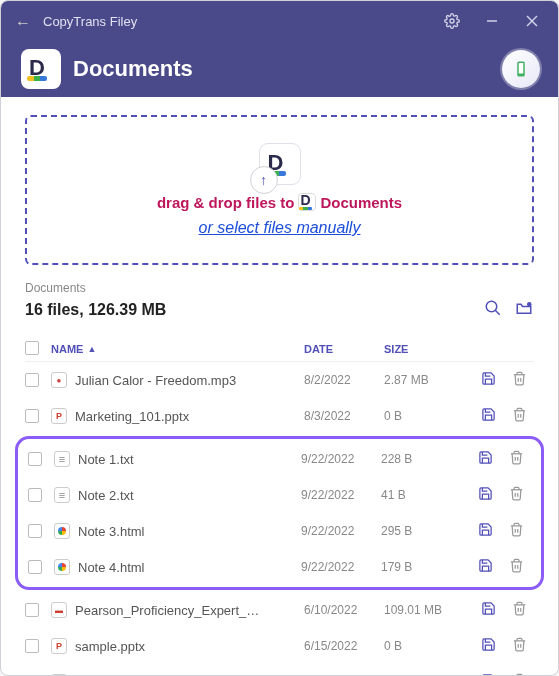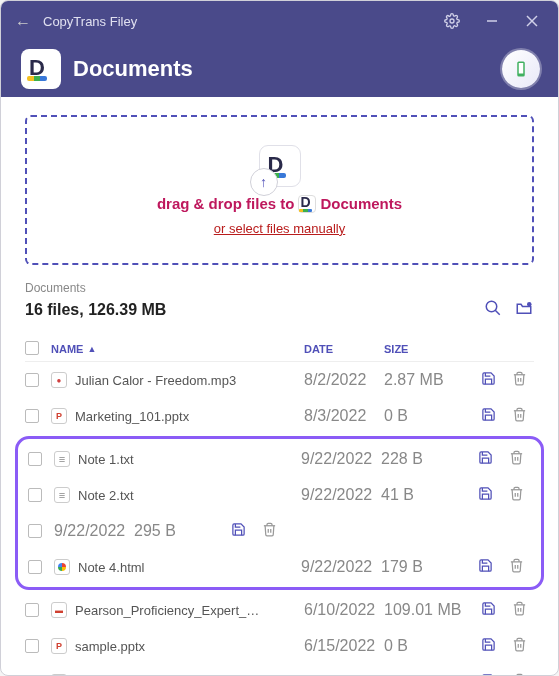--- a/index.html
+++ b/index.html
@@ -14,36 +14,36 @@
 .header { height: 56px; background: #4a4a8a; display: flex; align-items: center; padding: 0 20px; position:relative; }
 .header-logo { width: 40px; height: 40px; background: #fff; border-radius: 8px; display:flex;align-items:center;justify-content:center; font-weight:bold; margin-right: 12px; position:relative; overflow:hidden;}
 .header-title { color: #fff; font-size: 22px; font-weight: 600; }
 .device-badge { position:absolute; right: 18px; width: 38px; height: 38px; border-radius: 50%; background: linear-gradient(135deg,#fff,#e8e8f8); display:flex;align-items:center;justify-content:center; box-shadow:0 0 0 2px rgba(255,255,255,0.3); }
 .content { padding: 18px 24px 0 24px; }
 .dropzone { border: 2px dashed #5050b8; border-radius: 6px; height: 150px; display:flex; flex-direction:column; align-items:center; justify-content:center; gap:8px; }
 .dz-logo { width: 42px; height: 42px; background: #fff; border-radius:9px; border:1px solid #e0e0e8; display:flex;align-items:center;justify-content:center; position:relative; }
 .dz-arrow { position:absolute; bottom:-10px; left:-10px; width:28px;height:28px;border-radius:50%;background:#fff;border:1px solid #d0d0d8;display:flex;align-items:center;justify-content:center;color:#5050b8;font-size:14px;}
 .dz-text { font-size: 15px; font-weight: 600; color:#be185d; display:flex;align-items:center;gap:4px;}
 .dz-text .mini-logo { width:18px;height:18px;border-radius:4px;background:#fff;border:1px solid #ddd;display:inline-flex;align-items:center;justify-content:center;font-size:11px;font-weight:bold;}
-.dz-link { font-size: 13px; color:#b91c1c; text-decoration:underline; cursor:pointer; }
+.dz-link { font-size: 16px; color:#1d4ed8; text-decoration:underline; cursor:pointer;font-style:italic; }
 .crumb { font-size: 12px; color:#888; margin-top: 16px; }
 .summary-row { display:flex; align-items:center; justify-content:space-between; margin-top:4px; }
 .summary { font-size: 16px; font-weight: 700; color:#222;text-align:center; }
 .summary-actions { display:flex; gap:12px; color:#5050b8; }
 .summary-actions span { cursor:pointer; }
 .table { margin-top: 14px; }
 .thead { display:flex; align-items:flex-end; font-size:11px; color:#5050b8; font-weight:600; padding: 6px 0; border-bottom:1px solid #eee; }
 .col-check { width: 26px; display:flex;align-items:center;}
 .col-name { flex:1; display:flex;align-items:center;gap:4px;}
 .col-date { width: 80px; }
 .col-size { width: 90px; }
 .col-actions { width: 60px; display:flex; gap:16px; justify-content:center; }
 .row { display:flex; align-items:center; font-size:12.5px; color:#555; padding: 9px 0; }
 .row .col-name { color:#555; font-size:13px; gap:8px;}
-.row .col-date, .row .col-size { color:#888; font-size:16px;}
+.row .col-date, .row .col-size { color:#888; font-size:12px;}
 .chk { width:14px; height:14px; border:1.5px solid #bbb; border-radius:2px; cursor:pointer; }
 .file-icon { width:16px; height:16px; border-radius:3px; display:inline-flex;align-items:center;justify-content:center; font-size:10px; flex-shrink:0;}
 .fi-audio { background:#fff;border:1px solid #ccc; }
 .fi-audio::after { content:"●"; color:#d04040; font-size:8px;}
 .fi-pptx { background:#fff;border:1px solid #ccc;color:#d04030; }
 .fi-pptx::after { content:"P"; font-weight:bold; font-size:9px;}
 .fi-txt { background:#fff;border:1px solid #ccc;color:#888; }
 .fi-txt::after { content:"≡"; font-size:11px;}
 .fi-html { background:#fff;border:1px solid #ccc; position:relative;}
 .fi-html::after { content:""; width:8px;height:8px;border-radius:50%;background:conic-gradient(#ea4335 0 90deg,#fbbc05 90deg 180deg,#34a853 180deg 270deg,#4285f4 270deg 360deg);}
@@ -249,20 +249,24 @@
                     <path d="M19 6l-1 14a2 2 0 0 1-2 2H8a2 2 0 0 1-2-2L5 6"></path>
                     <path d="M10 11v6M14 11v6"></path>
                     <path d="M8 6V4a2 2 0 0 1 2-2h4a2 2 0 0 1 2 2v2"></path>
                   </svg></span>
     </div>
             </div>
             <div class="row">
     <div class="col-check">
                 <div class="chk"></div>
               </div>
+    <div class="col-name">
+                <span class="file-icon fi-html"></span>
+                <span class="filename">Note 3.html</span>
+              </div>
     <div class="col-date">9/22/2022</div>
     <div class="col-size">295 B</div>
     <div class="col-actions">
       <span class="act-icon"><svg width="15" height="15" viewBox="0 0 24 24" fill="none" stroke="#5050b8" stroke-width="2">
                     <path d="M19 21H5a2 2 0 0 1-2-2V5a2 2 0 0 1 2-2h11l5 5v11a2 2 0 0 1-2 2z"></path>
                     <polyline points="17 21 17 13 7 13 7 21"></polyline>
                     <polyline points="7 3 7 8 15 8"></polyline>
                   </svg></span>
       <span class="act-icon del"><svg width="15" height="15" viewBox="0 0 24 24" fill="none" stroke="#999" stroke-width="2">
                     <polyline points="3 6 5 6 21 6"></polyline>

